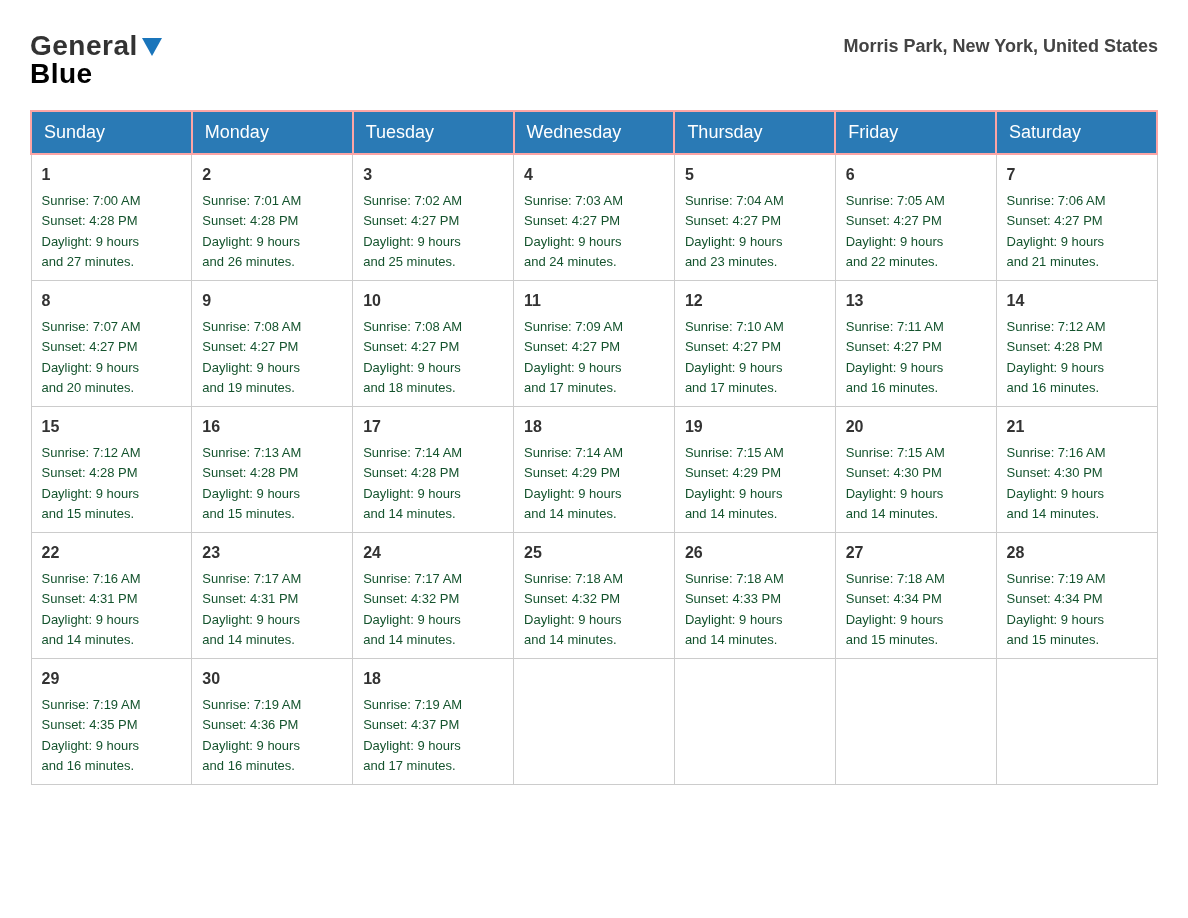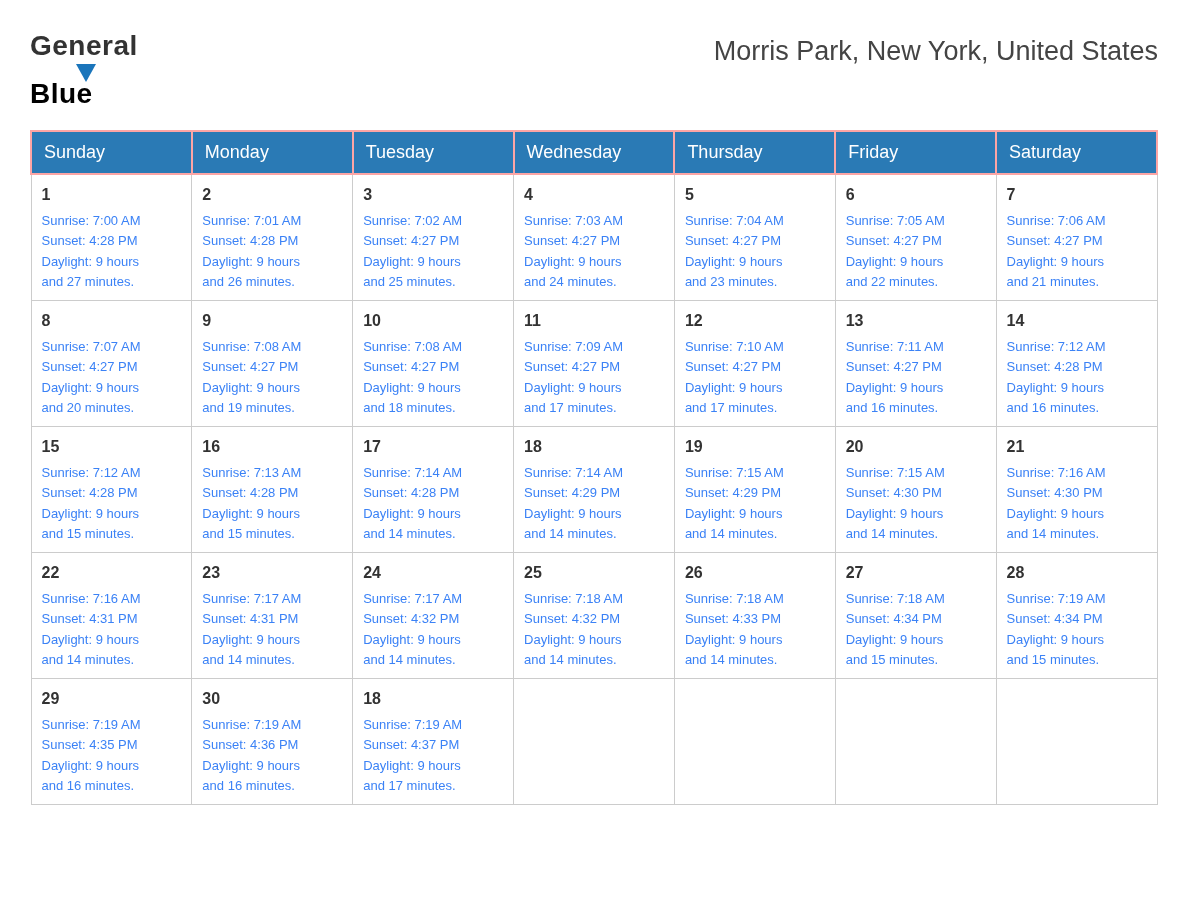--- a/index.html
+++ b/index.html
@@ -29,35 +29,35 @@
     }
     .logo-text-blue {
       font-size: 28px;
       font-weight: bold;
       color: #000000;
       letter-spacing: 0.5px;
     }
     .logo-row {
       display: flex;
       align-items: center;
-      flex-direction: column;
     }
     .title-area {
       text-align: right;
     }
     .calendar-title {
       font-size: 52px;
       font-weight: bold;
       color: #222;
       line-height: 1.1;
     }
     .calendar-subtitle {
-      font-size: 27px;
+      font-size: 18px;
       color: #444;
       margin-top: 6px;
+      font-weight: bold;
     }
     .calendar-table {
       width: 100%;
       border-collapse: collapse;
       border: 1px solid #2a7ab5;
     }
     .calendar-table th {
       background-color: #2a7ab5;
       color: #fff;
       font-size: 18px;
@@ -80,21 +80,21 @@
       background: #fff;
     }
     .day-number {
       font-size: 16px;
       font-weight: bold;
       display: block;
       margin-bottom: 4px;
     }
     .day-info {
       font-size: 13px;
-      color: #3b82f6;
+      color: #14532d;
       line-height: 1.55;
     }
   </style>
 </head>
 <body>
 
 <div class="header-area">
   <div class="logo">
     <div class="logo-row">
       <span class="logo-text-general">General</span>

